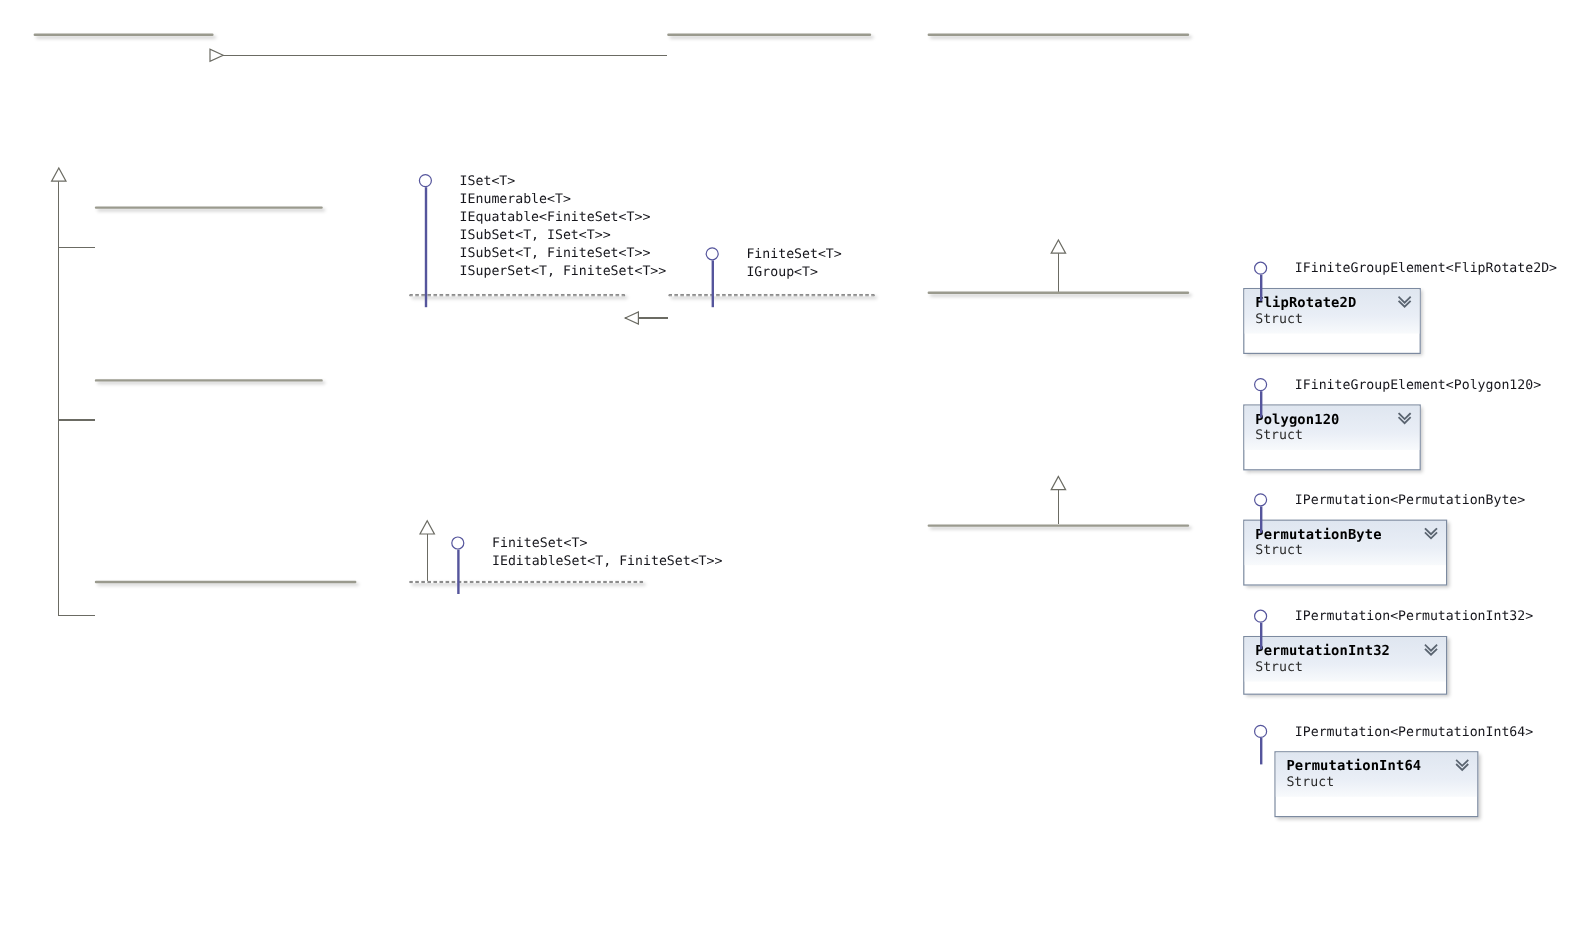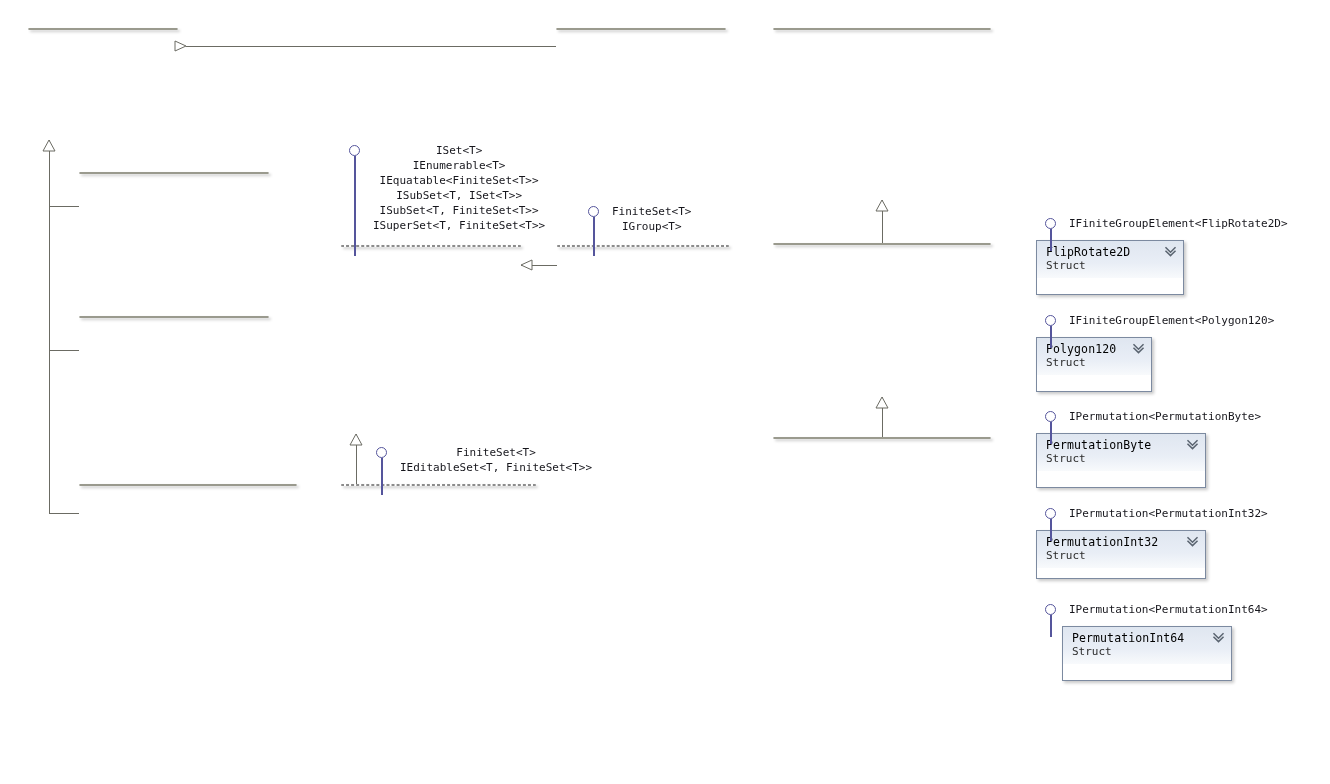--- a/index.html
+++ b/index.html
@@ -24,30 +24,30 @@
     border:1px dashed #8c8c8c;border-radius:7px;
   }
   .shape.struct .frame{
     border:1px solid #7c8aa0;border-radius:0;
     box-shadow:2px 2px 3px rgba(0,0,0,0.22);
   }
   .hdr{position:relative;padding:4px 7px 5px 9px;}
   .iface .hdr{background:linear-gradient(to bottom,#eef3e2 0%,#eaf0dc 55%,#f7faf1 100%);}
   .cls   .hdr{background:linear-gradient(to bottom,#dde6f2 0%,#e4ebf5 50%,#fbfcfe 100%);}
   .struct .hdr{background:linear-gradient(to bottom,#dfe6f0 0%,#e9eef6 60%,#f8fafc 100%);}
-  .hdr .ttl{font-weight:normal;font-size:11.5px;letter-spacing:0.1px;line-height:14px;color:#000;}
+  .hdr .ttl{font-weight:bold;font-size:11.5px;letter-spacing:0.1px;line-height:14px;color:#000;}
   .hdr .kind{font-size:11px;line-height:14px;color:#2b2b2b;}
   .chev{position:absolute;right:6px;top:4px;width:13px;height:13px;color:#5a6470;}
   .chev svg{display:block;}
 
   
   .lolli{position:absolute;}
   .lolli .circ{position:absolute;left:0;top:0;width:11px;height:11px;border:1.6px solid #55559c;border-radius:50%;background:#fff;box-sizing:border-box;}
   .lolli .stem{position:absolute;left:5px;top:11px;width:1.6px;background:#55559c;}
-  .lolli .lbl{position:absolute;left:24px;top:-2px;font-size:11px;line-height:15px;color:#16161c;white-space:nowrap;text-align:center;}
+  .lolli .lbl{position:absolute;left:34px;top:-2px;font-size:11px;line-height:15px;color:#16161c;white-space:nowrap;}
 </style>
 </head>
 <body>
 
 <div id="canvas">
   <svg class="wires" viewBox="0 0 1330 784">
     <g stroke="#6b6b63" stroke-width="1" fill="none" shape-rendering="crispEdges">
 
       <path d="M556 46 H 186"></path>
 
@@ -135,21 +135,21 @@
           <div class="ttl">FlipRotate2D</div>
           <div class="kind">Struct</div>
           <div class="chev">
             <svg viewBox="0 0 13 13" width="13" height="13">
               <path d="M2 2.8 L6.5 7.2 L11 2.8 M2 6.2 L6.5 10.6 L11 6.2" fill="none" stroke="#5a6470" stroke-width="1.5" stroke-linecap="square"></path>
             </svg>
           </div>
         </div>
       </div>
     </div>
-    <div class="shape struct cls" style="left: 1036px; top: 337px; width: 116px; height: 55px;">
+    <div class="shape struct cls" style="left: 1036px; top: 337px; width: 148px; height: 55px;">
       <div class="frame">
         <div class="hdr">
           <div class="ttl">Polygon120</div>
           <div class="kind">Struct</div>
           <div class="chev">
             <svg viewBox="0 0 13 13" width="13" height="13">
               <path d="M2 2.8 L6.5 7.2 L11 2.8 M2 6.2 L6.5 10.6 L11 6.2" fill="none" stroke="#5a6470" stroke-width="1.5" stroke-linecap="square"></path>
             </svg>
           </div>
         </div>

